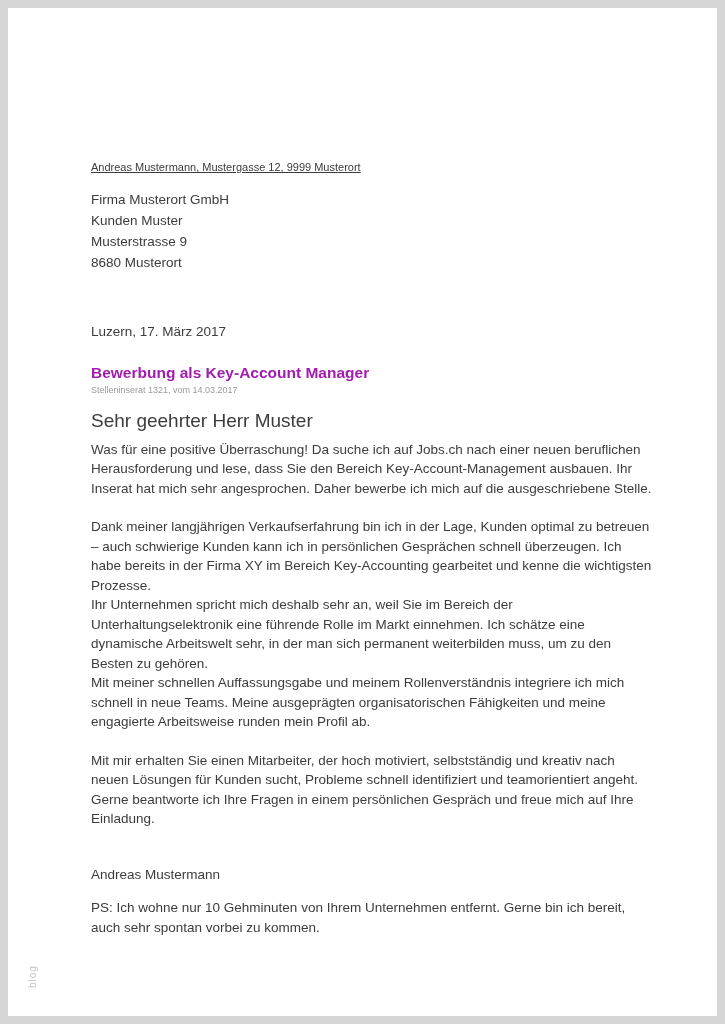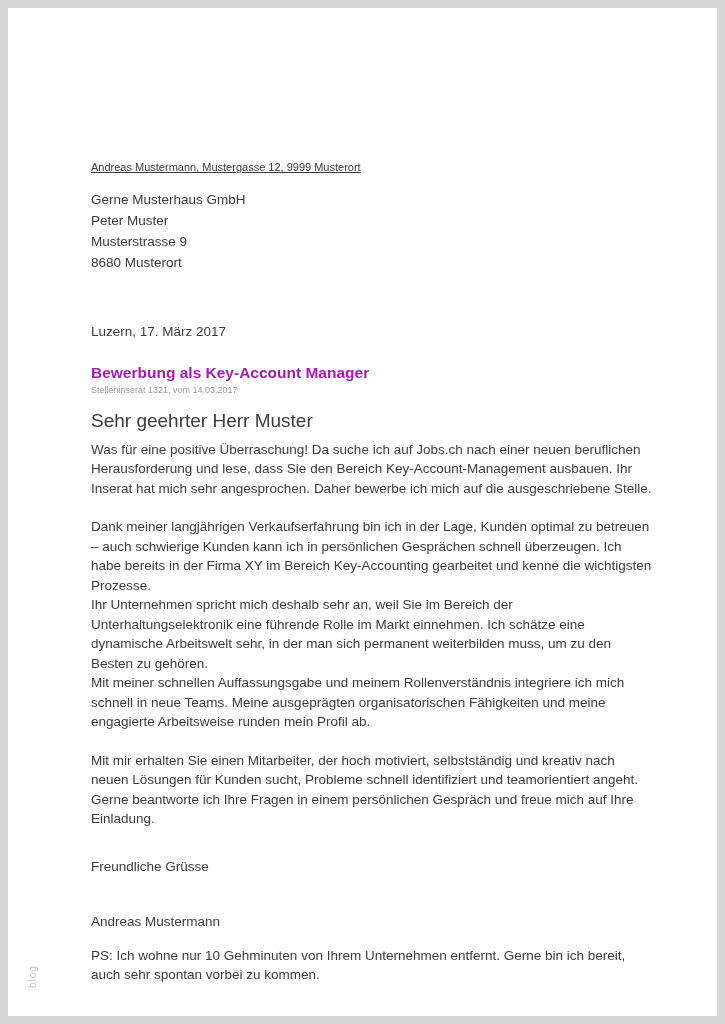--- a/index.html
+++ b/index.html
@@ -100,22 +100,22 @@
 </style>
 </head>
 <body>
 
 <div class="page">
   <div class="content">
 
     <div class="sender-line">Andreas Mustermann, Mustergasse 12, 9999 Musterort</div>
 
     <div class="recipient">
-      <div>Gerne Musterhaus GmbH</div>
-      <div>Peter Muster</div>
+      <div>Firma Musterort GmbH</div>
+      <div>Kunden Muster</div>
       <div>Musterstrasse 9</div>
       <div>8680 Musterort</div>
     </div>
 
     <div class="date-line">Luzern, 17. März 2017</div>
 
     <div class="subject">Bewerbung als Key-Account Manager</div>
 
     <div class="subject-note">Stelleninserat 1321, vom 14.03.2017</div>
 
@@ -123,21 +123,20 @@
 
     <div class="para">Was für eine positive Überraschung! Da suche ich auf Jobs.ch nach einer neuen beruflichen Herausforderung und lese, dass Sie den Bereich Key-Account-Management ausbauen. Ihr Inserat hat mich sehr angesprochen. Daher bewerbe ich mich auf die ausgeschriebene Stelle.</div>
 
     <div class="para">Dank meiner langjährigen Verkaufserfahrung bin ich in der Lage, Kunden optimal zu betreuen – auch schwierige Kunden kann ich in persönlichen Gesprächen schnell überzeugen. Ich habe bereits in der Firma XY im Bereich Key-Accounting gearbeitet und kenne die wichtigsten Prozesse.
 Ihr Unternehmen spricht mich deshalb sehr an, weil Sie im Bereich der Unterhaltungselektronik eine führende Rolle im Markt einnehmen. Ich schätze eine dynamische Arbeitswelt sehr, in der man sich permanent weiterbilden muss, um zu den Besten zu gehören.
 Mit meiner schnellen Auffassungsgabe und meinem Rollenverständnis integriere ich mich schnell in neue Teams. Meine ausgeprägten organisatorischen Fähigkeiten und meine engagierte Arbeitsweise runden mein Profil ab.</div>
 
     <div class="para">Mit mir erhalten Sie einen Mitarbeiter, der hoch motiviert, selbstständig und kreativ nach neuen Lösungen für Kunden sucht, Probleme schnell identifiziert und teamorientiert angeht.
 Gerne beantworte ich Ihre Fragen in einem persönlichen Gespräch und freue mich auf Ihre Einladung.</div>
 
-    <div class="closing">Freundliche Grüsse</div>
 
     <div class="signature">Andreas Mustermann</div>
 
     <div class="postscript">PS: Ich wohne nur 10 Gehminuten von Ihrem Unternehmen entfernt. Gerne bin ich bereit, auch sehr spontan vorbei zu kommen.</div>
 
   </div>
 
   <div class="watermark">blog</div>
 </div>
 

